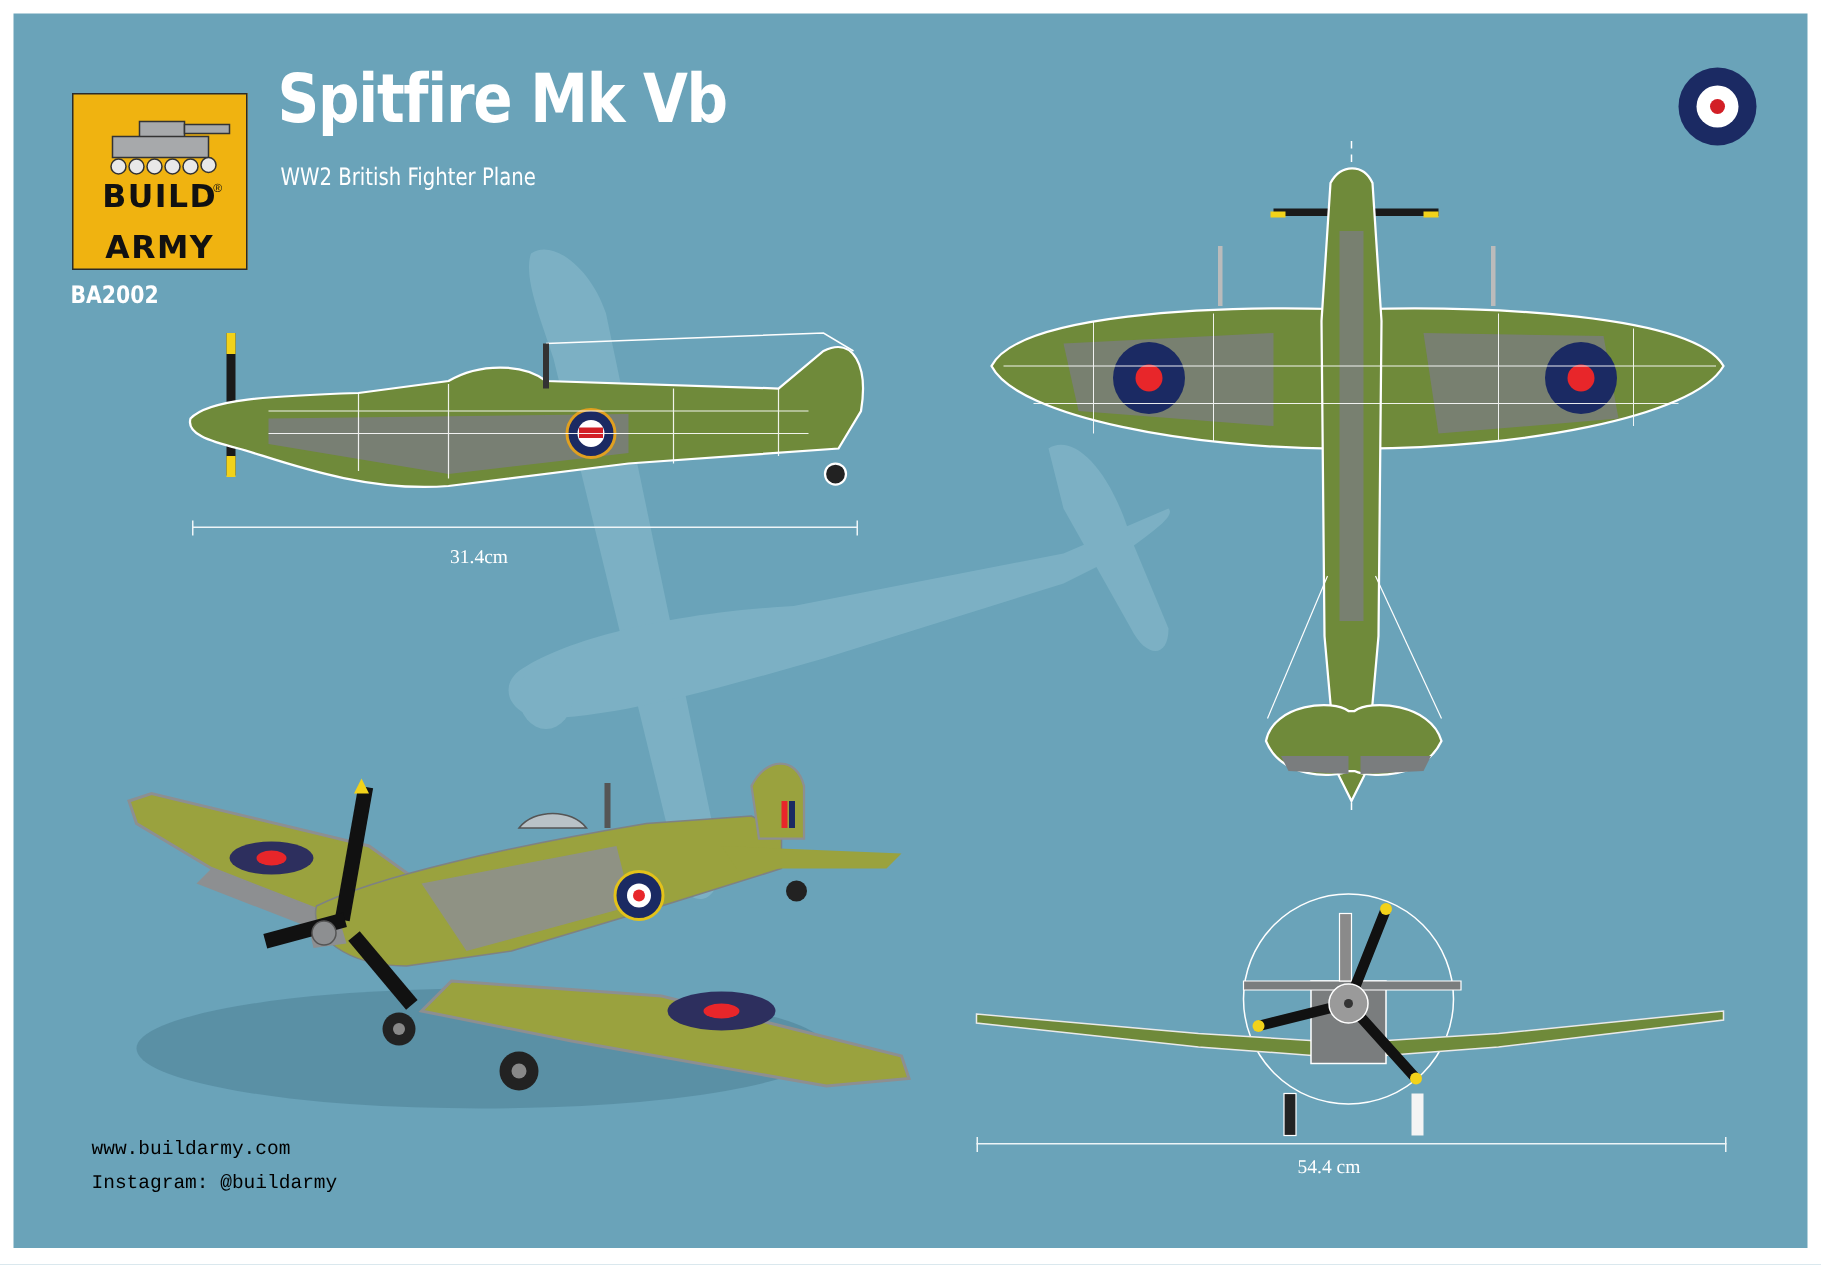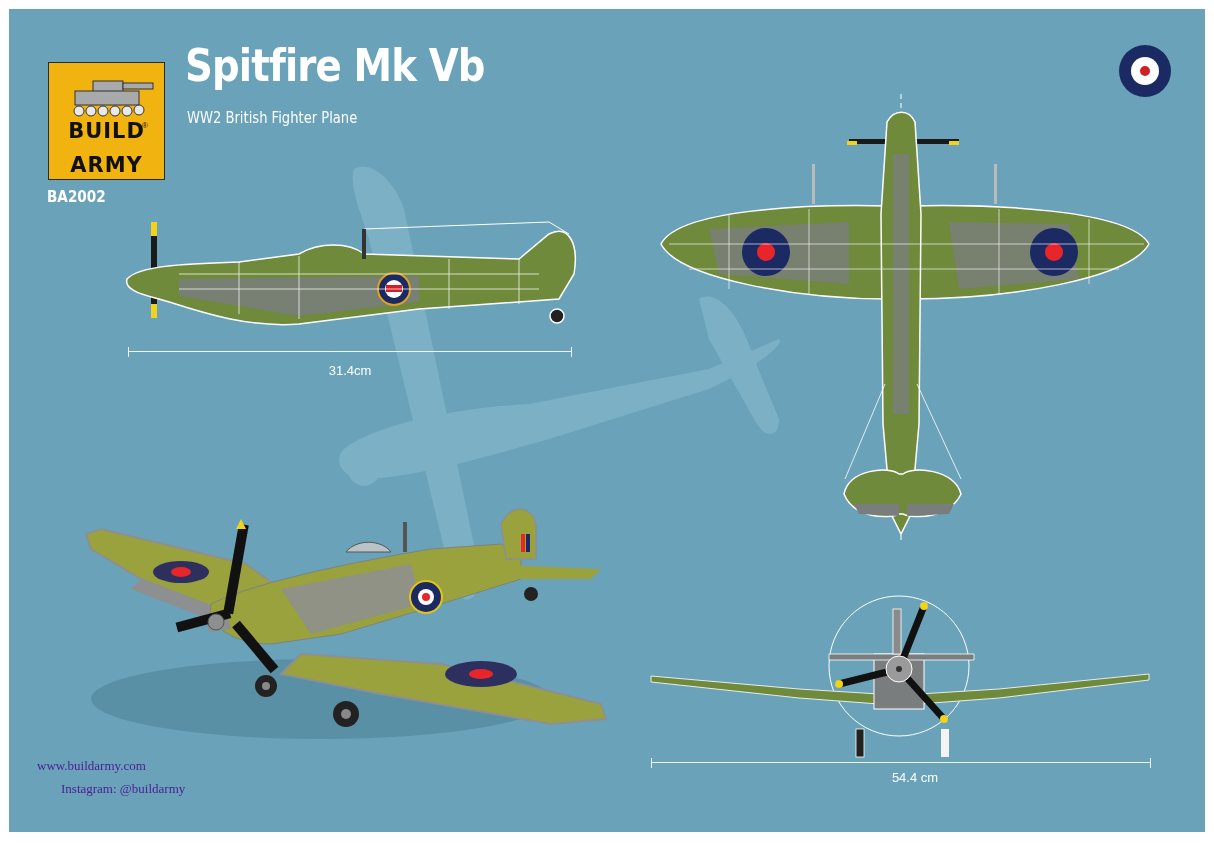--- a/index.html
+++ b/index.html
@@ -11,22 +11,22 @@
   .title { position:absolute; left:176px; top:30px; color:#ffffff; font-family:"DejaVu Sans", sans-serif; font-weight:bold; font-size:45px; letter-spacing:-1px; transform:scaleX(0.86); transform-origin:left top; }
   .subtitle { position:absolute; left:178px; top:99px; color:#ffffff; font-family:"DejaVu Sans", sans-serif; font-size:16px; transform:scaleX(0.82); transform-origin:left top; }
   .code { position:absolute; left:38px; top:178px; color:#ffffff; font-family:"DejaVu Sans", sans-serif; font-weight:bold; font-size:16px; transform:scaleX(0.85); transform-origin:left top; }
   .roundel { position:absolute; left:1110px; top:36px; width:52px; height:52px; border-radius:50%; background:#1b2a63; }
   .roundel .w { position:absolute; left:12px; top:12px; width:28px; height:28px; border-radius:50%; background:#fff; }
   .roundel .r { position:absolute; left:21px; top:21px; width:10px; height:10px; border-radius:50%; background:#d21f26; }
   .measure { position:absolute; height:10px; }
   .measure .line { position:absolute; left:0; right:0; top:4px; height:1px; background:#eef5f8; }
   .measure .capl, .measure .capr { position:absolute; top:0; width:1px; height:10px; background:#eef5f8; }
   .measure .capl { left:0; } .measure .capr { right:0; }
-  .mlabel { position:absolute; color:#ffffff; font-family:Liberation Sans, sans-serif; font-size:13px; text-align:center; }
-  .footer { position:absolute; left:28px; color:#4c1d95; font-family:Liberation Serif, serif; font-size:13px; }
+  .mlabel { position:absolute; color:#ffffff; font-family:Liberation Serif, serif; font-size:13px; }
+  .footer { position:absolute; left:52px; color:#000000; font-family:Liberation Mono, monospace; font-size:13px; }
   svg { position:absolute; overflow:visible; }
 </style>
 </head>
 <body>
 
 <div class="panel">
 
   <svg width="1196" height="823" style="left:0;top:0;">
     <g fill="#8bbccd" opacity="0.55">
       <path d="M345,160 C360,150 385,170 395,200 L470,560 C475,590 455,600 445,580 L360,230 C350,200 340,175 345,160 Z"></path>
@@ -174,14 +174,14 @@
     <path d="M160,25 L165,35 L155,35 Z" fill="#f2d21a"></path>
     <circle cx="135" cy="128" r="8" fill="#8d8f91" stroke="#555"></circle>
     <circle cx="185" cy="192" r="11" fill="#222"></circle>
       <circle cx="185" cy="192" r="4" fill="#888"></circle>
     <circle cx="265" cy="220" r="13" fill="#222"></circle>
       <circle cx="265" cy="220" r="5" fill="#888"></circle>
     <circle cx="450" cy="100" r="7" fill="#222"></circle>
   </svg>
 
   <div class="footer" style="top:749px;">www.buildarmy.com</div>
-  <div class="footer" style="top:772px;margin-left:24px;">Instagram: @buildarmy</div>
+  <div class="footer" style="top:772px;">Instagram: @buildarmy</div>
 </div>
 
 </body></html>

